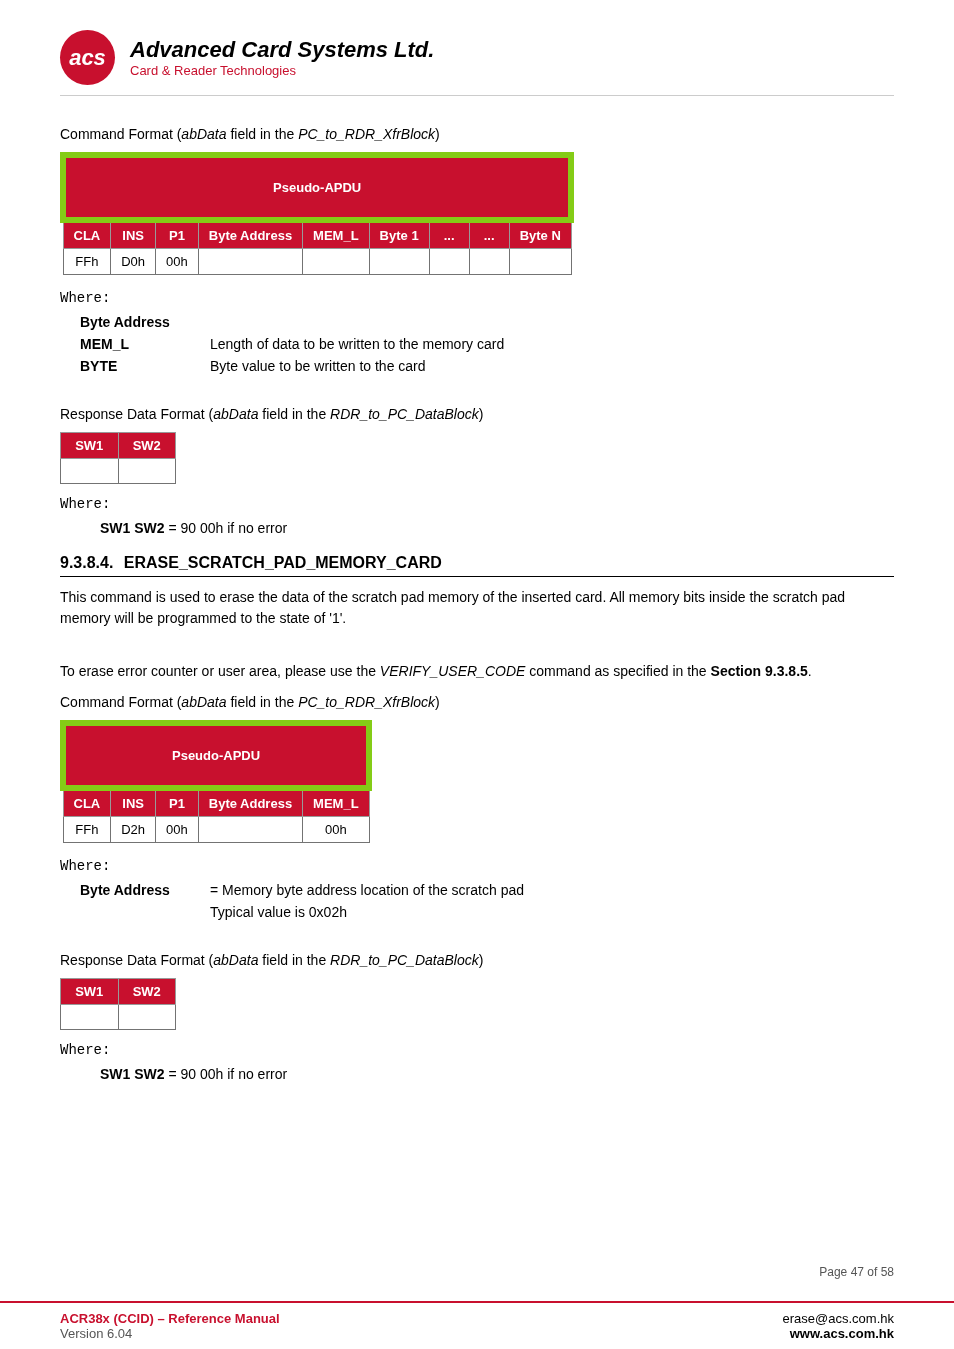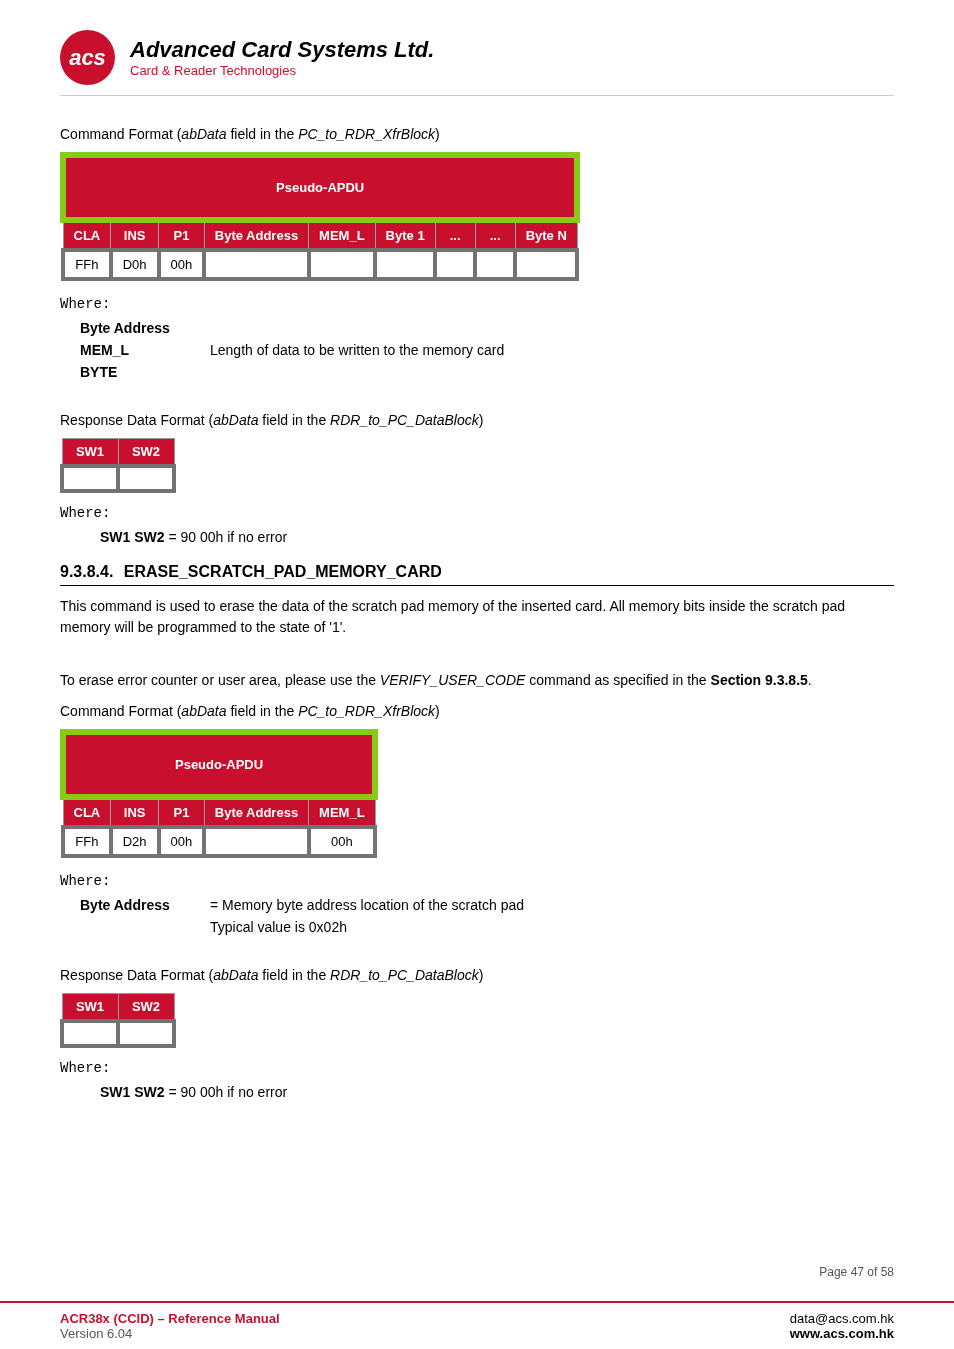--- a/index.html
+++ b/index.html
@@ -66,21 +66,21 @@
     table th {
       background: #c8102e;
       color: #fff;
       font-weight: bold;
       padding: 5px 10px;
       border: 1px solid #999;
       text-align: center;
     }
     table td {
       padding: 5px 10px;
-      border: 4px solid #737373;
+      border: 1px solid #737373;
       text-align: center;
       background: #fff;
       min-width: 40px;
     }
     .pseudo-apdu-header {
       background: #c8102e;
       color: #fff;
       text-align: center;
       font-weight: bold;
       font-size: 13px;
@@ -255,20 +255,21 @@
   <div class="where-table indent1">
     <div class="where-row">
       <span class="where-key bold">Byte Address</span>
     </div>
     <div class="where-row">
       <span class="where-key bold">MEM_L</span>
       <span class="where-val">Length of data to be written to the memory card</span>
     </div>
     <div class="where-row">
       <span class="where-key bold">BYTE</span>
+      <span class="where-val">Byte value to be written to the card</span>
     </div>
   </div>
 
   <br>
   
   <p class="command-label">
     Response Data Format (<em>abData</em> field in the <em>RDR_to_PC_DataBlock</em>)
   </p>
 
   <div class="sw-table-wrap">
@@ -378,18 +379,18 @@
   
   <div class="page-number">Page 47 of 58</div>
 
   
   <div class="footer">
     <div class="footer-left">
       <div class="doc-title">ACR38x (CCID) – Reference Manual</div>
       <div class="version">Version 6.04</div>
     </div>
     <div class="footer-right">
-      <div>data@acs.com.hk</div>
+      <div>erase@acs.com.hk</div>
       <div class="website">www.acs.com.hk</div>
     </div>
   </div>
 
 </div>
 
 </body></html>

